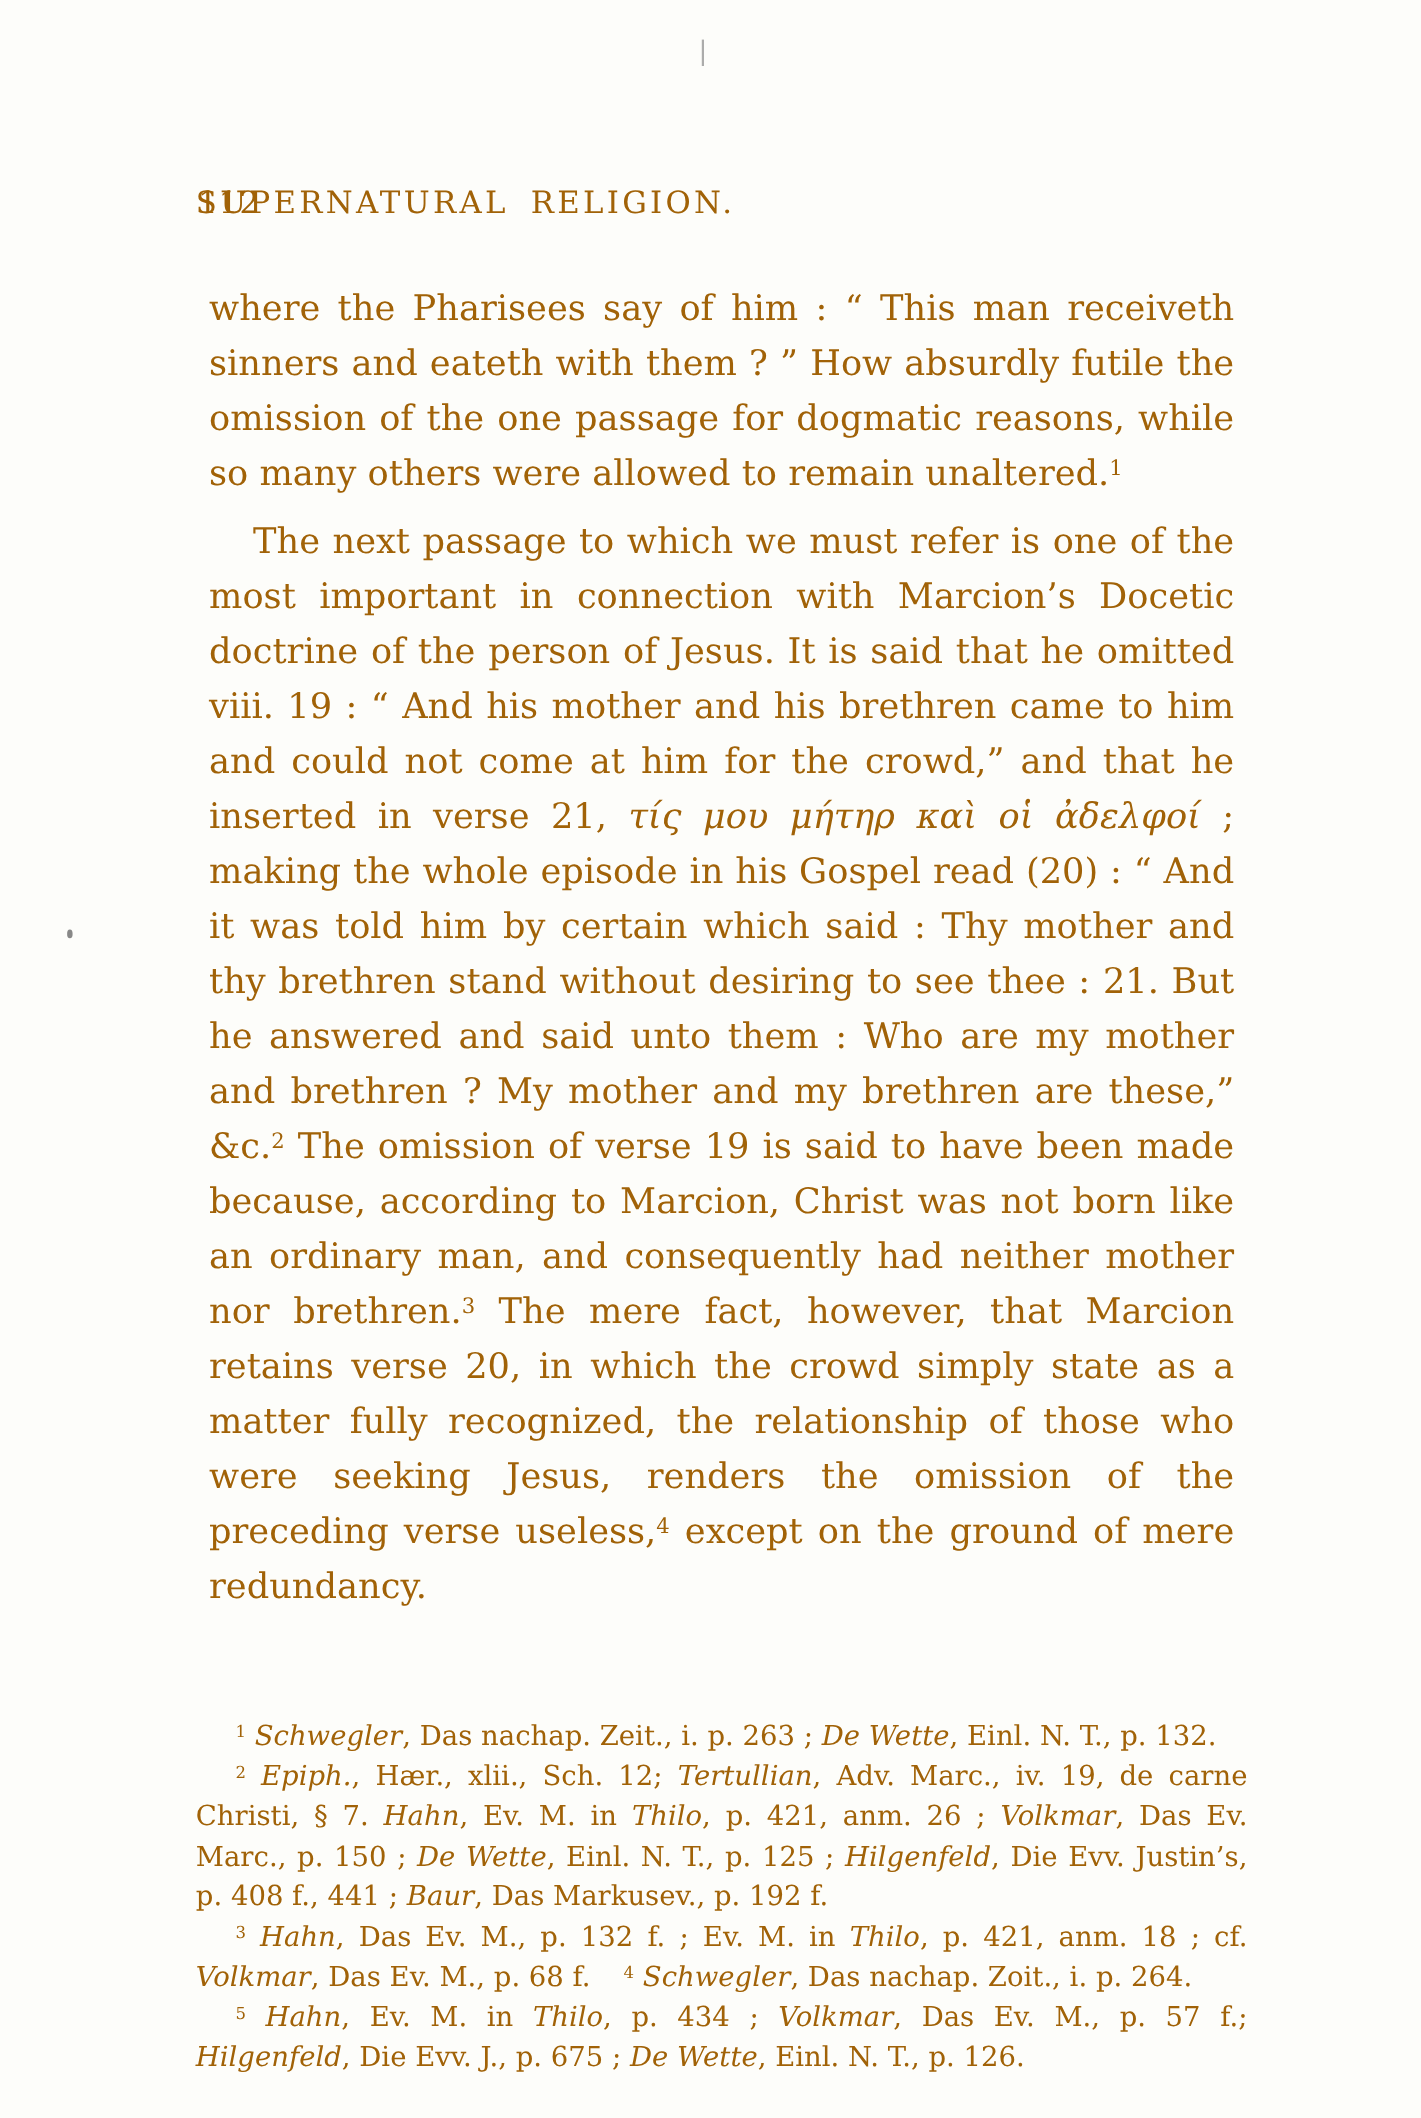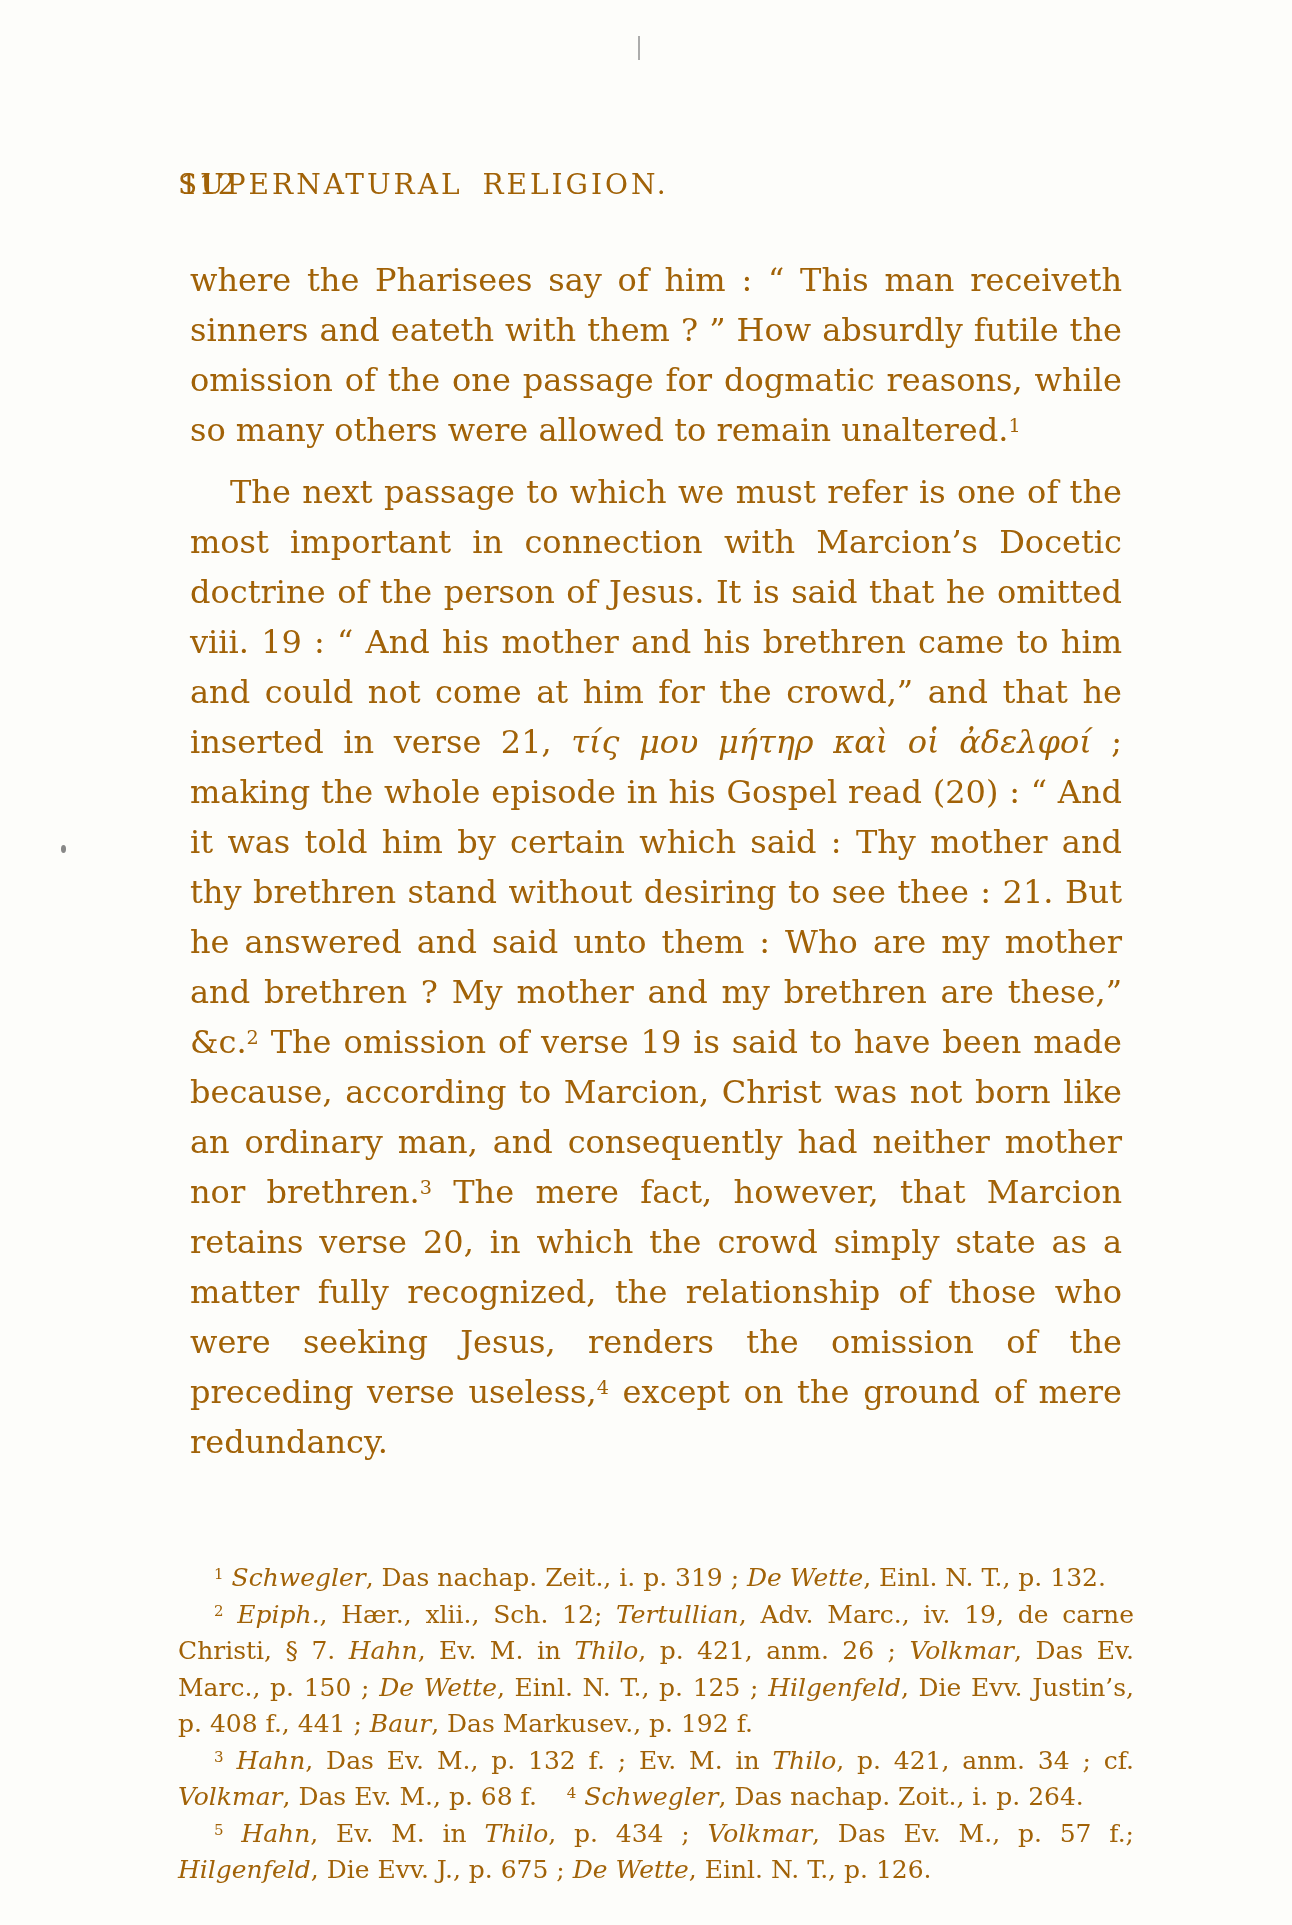--- a/index.html
+++ b/index.html
@@ -113,18 +113,18 @@
     <span class="page-num">112</span>
     <div class="running-title">SUPERNATURAL RELIGION.</div>
   </div>
 
   <div class="body-text" id="body-text">
       <p><span>where the Pharisees say of him : “ This man receiveth sinners and eateth with them ? ”  How absurdly futile the omission of the one passage for dogmatic reasons, while so many others were allowed to remain unaltered.</span><sup>1</sup></p>
       <p class="indent"><span>The next passage to which we must refer is one of the most important in connection with Marcion’s Docetic doctrine of the person of Jesus.  It is said that he omitted viii. 19 : “ And his mother and his brethren came to him and could not come at him for the crowd,” and that he inserted in verse 21, </span><span class="greek">τίς μου μήτηρ καὶ οἱ ἀδελφοί</span><span> ; making the whole episode in his Gospel read (20) : “ And it was told him by certain which said : Thy mother and thy brethren stand without desiring to see thee : 21.  But he answered and said unto them : Who are my mother and brethren ?  My mother and my brethren are these,” &amp;c.</span><sup>2</sup><span>  The omission of verse 19 is said to have been made because, according to Marcion, Christ was not born like an ordinary man, and consequently had neither mother nor brethren.</span><sup>3</sup><span>  The mere fact, however, that Marcion retains verse 20, in which the crowd simply state as a matter fully recognized, the relationship of those who were seeking Jesus, renders the omission of the preceding verse useless,</span><sup>4</sup><span> except on the ground of mere redundancy.</span></p>
     </div>
 
   <div class="footnotes" id="footnotes">
-      <p><sup>1</sup><span> </span><span class="it">Schwegler</span><span>, Das nachap. Zeit., i. p. 319 ; </span><span class="it">De Wette</span><span>, Einl. N. T., p. 132.</span></p>
+      <p><sup>1</sup><span> </span><span class="it">Schwegler</span><span>, Das nachap. Zeit., i. p. 263 ; </span><span class="it">De Wette</span><span>, Einl. N. T., p. 132.</span></p>
       <p><sup>2</sup><span> </span><span class="it">Epiph.</span><span>, Hær., xlii., Sch. 12; </span><span class="it">Tertullian</span><span>, Adv. Marc., iv. 19, de carne Christi, § 7.  </span><span class="it">Hahn</span><span>, Ev. M. in </span><span class="it">Thilo</span><span>, p. 421, anm. 26 ; </span><span class="it">Volkmar</span><span>, Das Ev. Marc., p. 150 ; </span><span class="it">De Wette</span><span>, Einl. N. T., p. 125 ; </span><span class="it">Hilgenfeld</span><span>, Die Evv. Justin’s, p. 408 f., 441 ; </span><span class="it">Baur</span><span>, Das Markusev., p. 192 f.</span></p>
-      <p><sup>3</sup><span> </span><span class="it">Hahn</span><span>, Das Ev. M., p. 132 f. ; Ev. M. in </span><span class="it">Thilo</span><span>, p. 421, anm. 34 ; cf. </span><span class="it">Volkmar</span><span>, Das Ev. M., p. 68 f.</span><span class="gap"></span><sup>4</sup><span> </span><span class="it">Schwegler</span><span>, Das nachap. Zoit., i. p. 264.</span></p>
+      <p><sup>3</sup><span> </span><span class="it">Hahn</span><span>, Das Ev. M., p. 132 f. ; Ev. M. in </span><span class="it">Thilo</span><span>, p. 421, anm. 18 ; cf. </span><span class="it">Volkmar</span><span>, Das Ev. M., p. 68 f.</span><span class="gap"></span><sup>4</sup><span> </span><span class="it">Schwegler</span><span>, Das nachap. Zoit., i. p. 264.</span></p>
       <p><sup>5</sup><span> </span><span class="it">Hahn</span><span>, Ev. M. in </span><span class="it">Thilo</span><span>, p. 434 ; </span><span class="it">Volkmar</span><span>, Das Ev. M., p. 57 f.; </span><span class="it">Hilgenfeld</span><span>, Die Evv. J., p. 675 ; </span><span class="it">De Wette</span><span>, Einl. N. T., p. 126.</span></p>
     </div>
 </div>
 
 </body></html>

